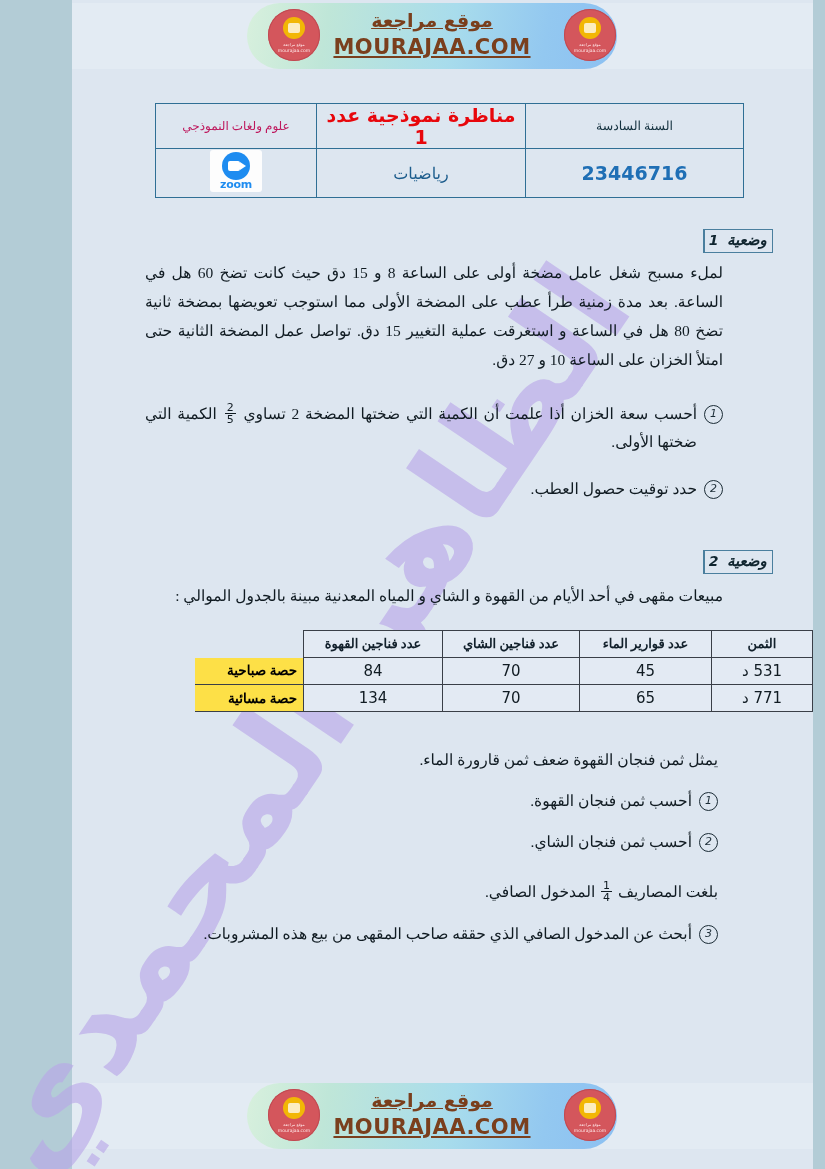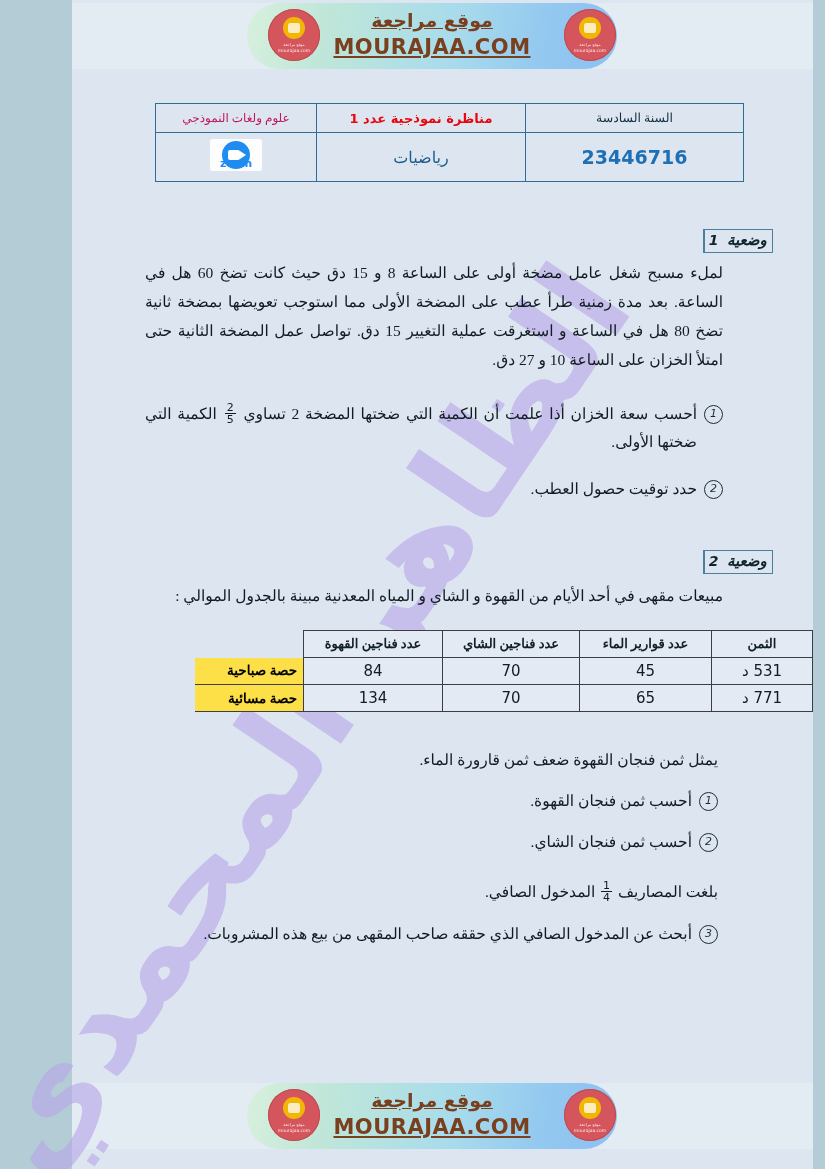--- a/index.html
+++ b/index.html
@@ -190,21 +190,21 @@
     height: 48px;
     font-family: "DejaVu Sans", sans-serif;
     font-size: 19px;
     font-weight: bold;
     color: #1f6fb5;
     direction: ltr;
   }
   .cell-title {
     height: 28px;
     font-family: "DejaVu Sans", sans-serif;
-    font-size: 13px;
+    font-size: 19px;
     font-weight: bold;
     color: #e8070c;
   }
   .cell-subject {
     height: 48px;
     font-size: 16px;
     font-weight: normal;
     color: #1c5c8c;
   }
   .cell-branch {
@@ -212,21 +212,21 @@
     font-size: 12px;
     color: #be185d;
   }
   .cell-zoom {
     height: 48px;
   }
 
   .zoom-logo {
     display: inline-block;
     width: 52px;
-    height: 32px;
+    height: 42px;
     background: #fdfdfd;
     border-radius: 3px;
     position: relative;
   }
   .zoom-circle {
     position: absolute;
     left: 12px;
     top: 2px;
     width: 28px;
     height: 28px;

